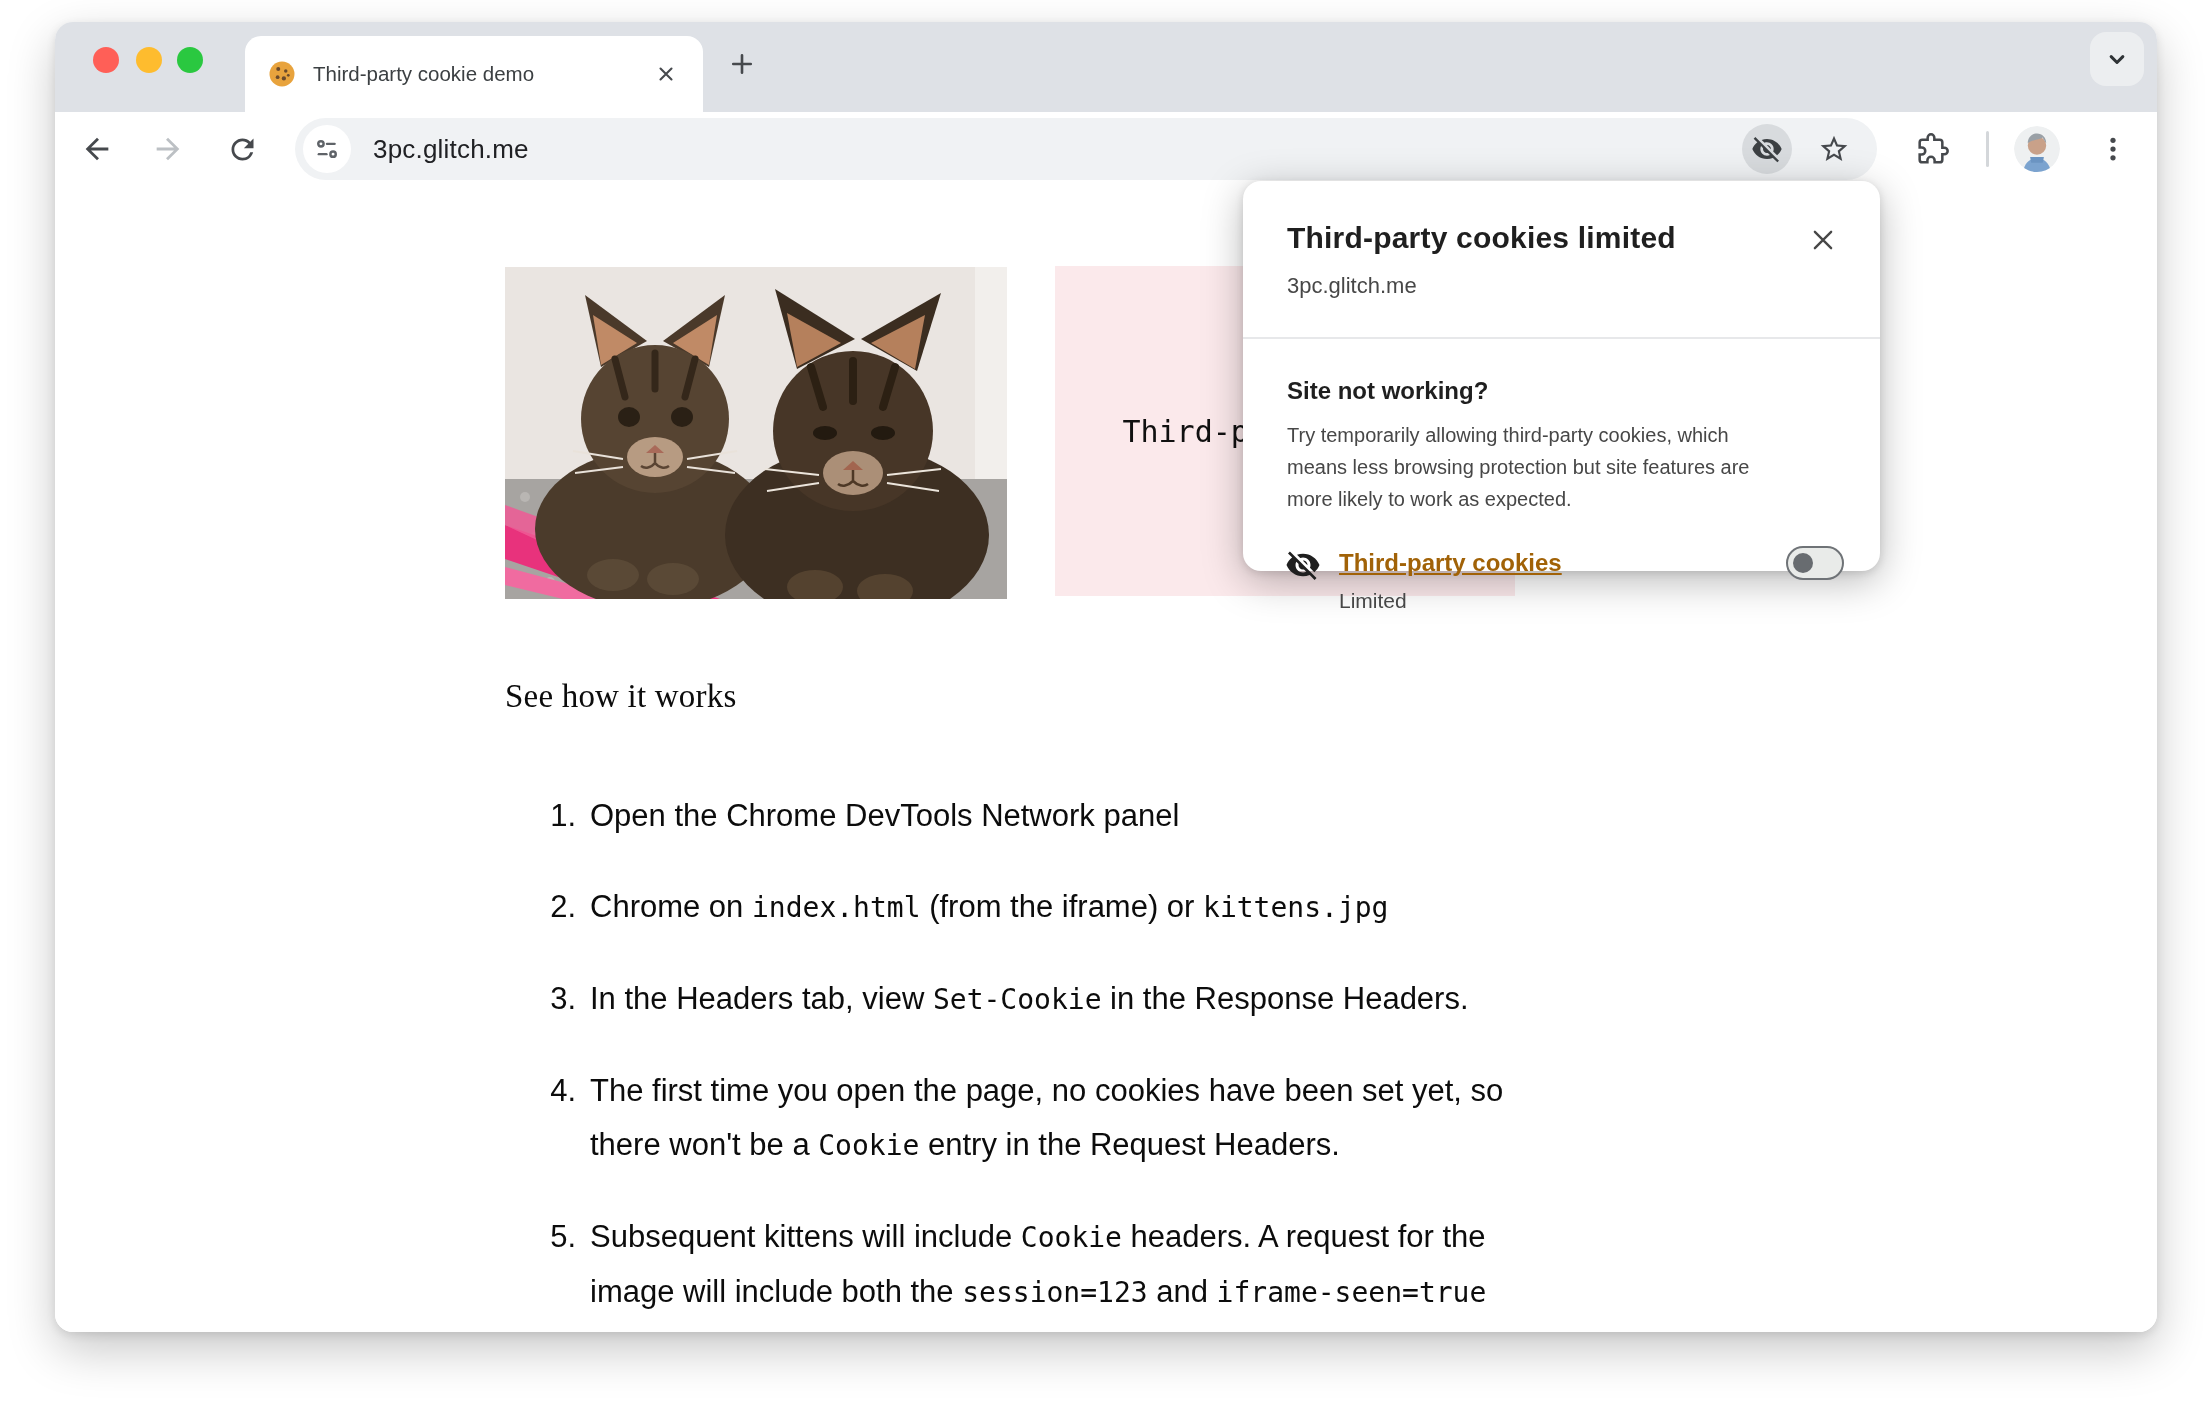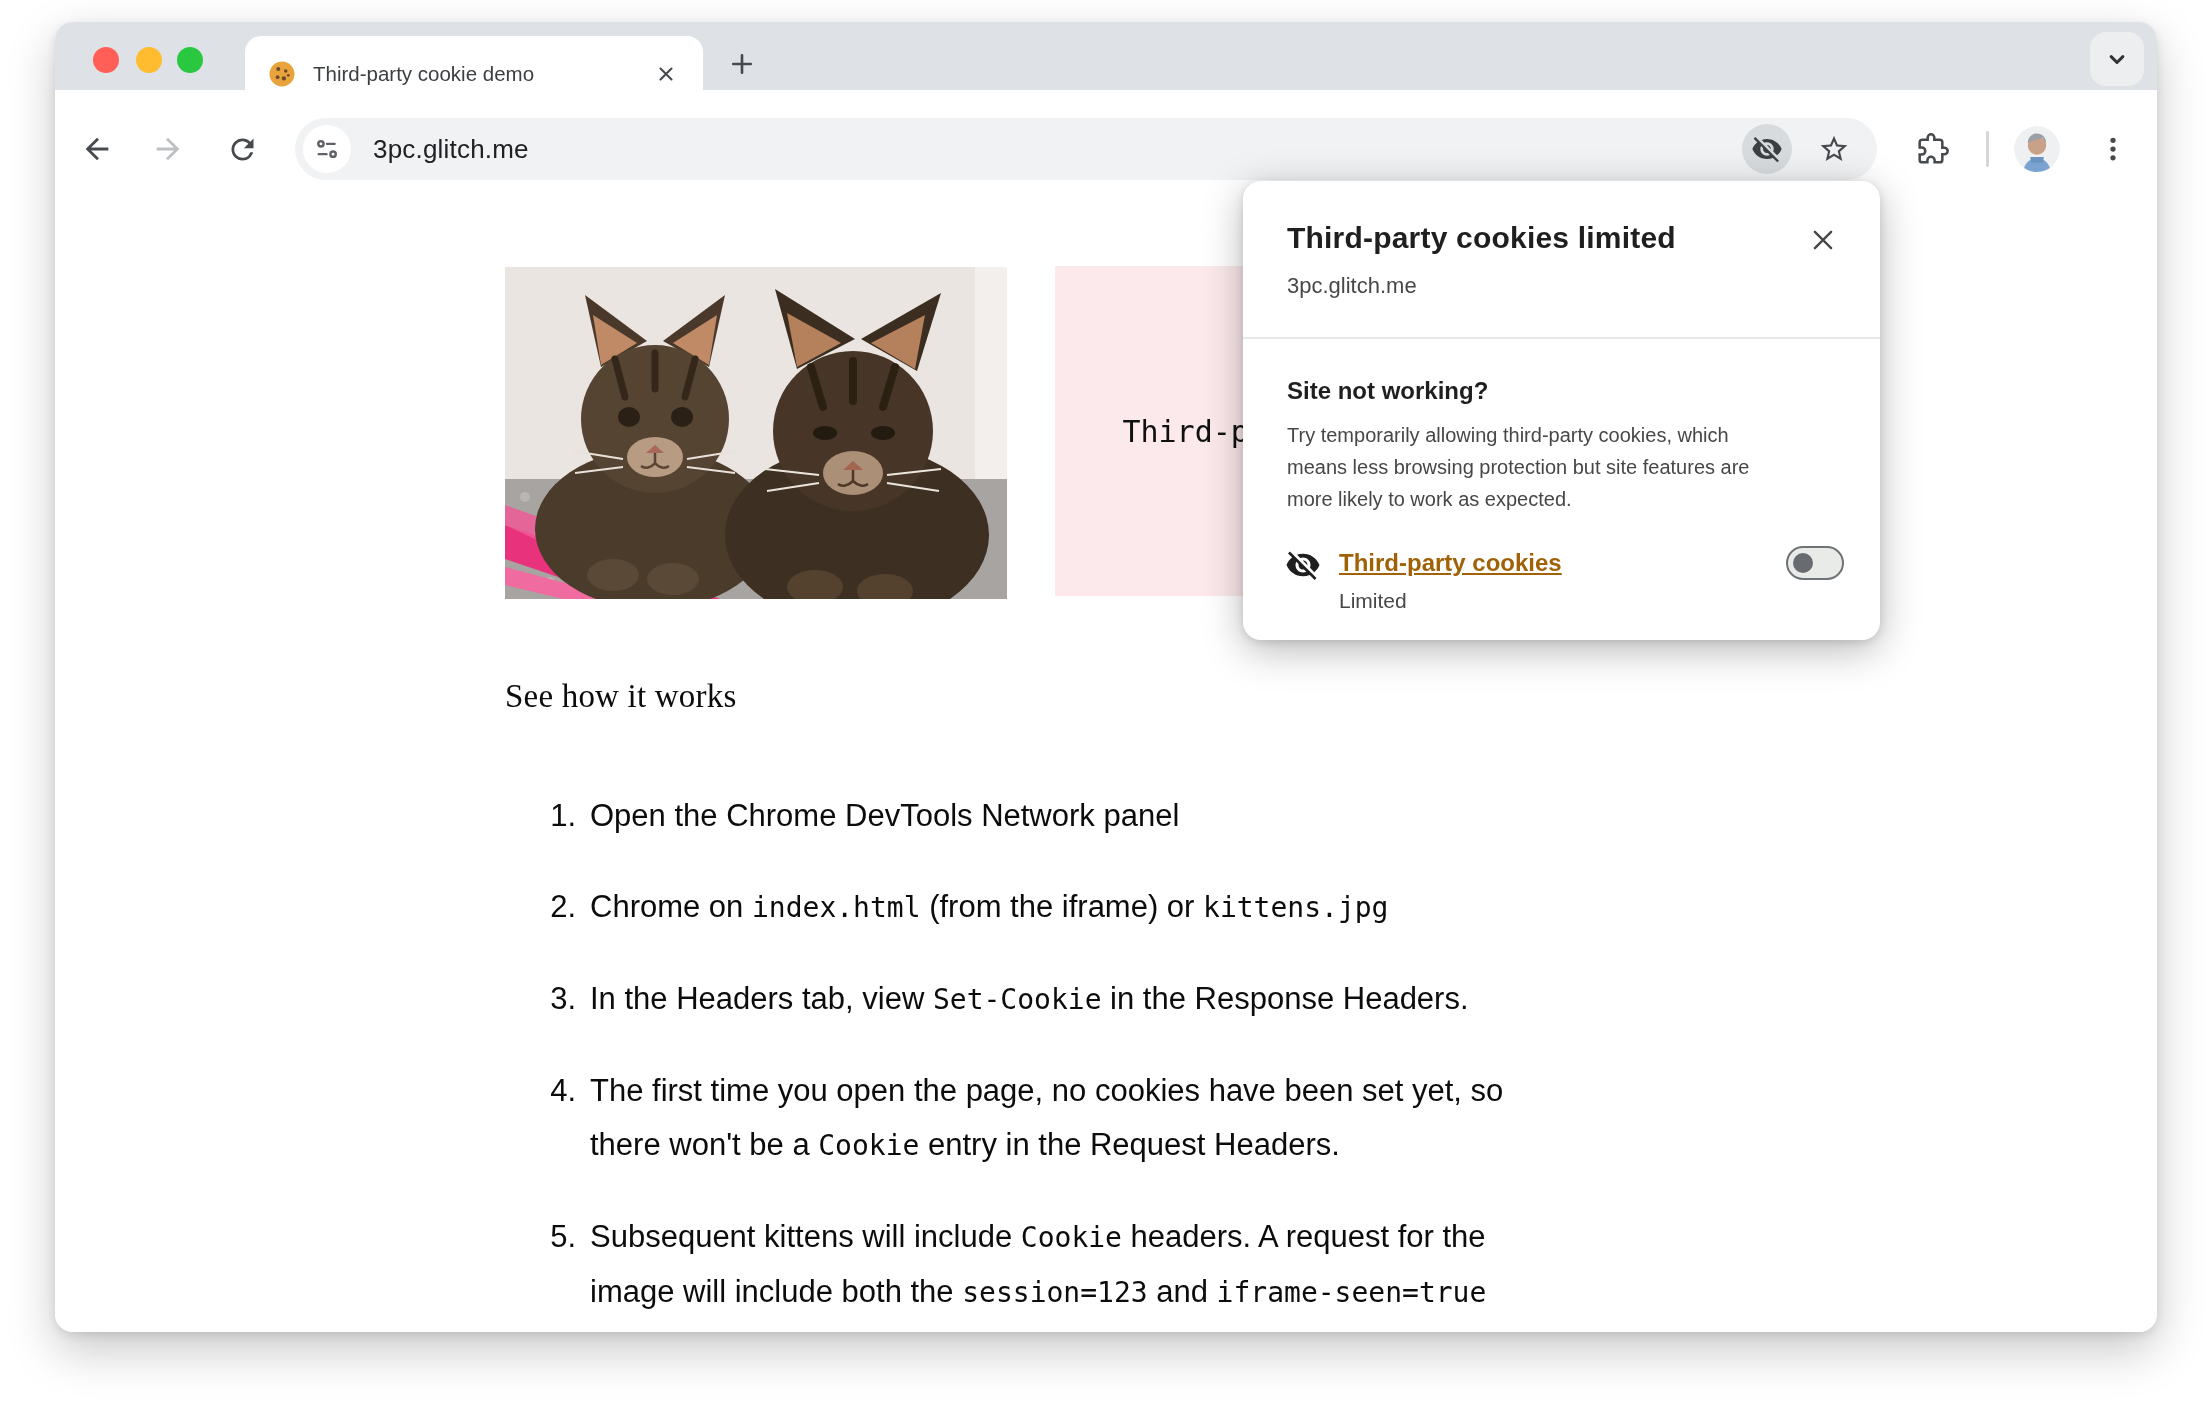--- a/index.html
+++ b/index.html
@@ -1,21 +1,21 @@
 <!DOCTYPE html>
 <html><head>
 <meta charset="utf-8">
 <style>
   html,body{margin:0;padding:0;background:#ffffff;}
   .screen{position:relative;width:2212px;height:1418px;background:#ffffff;overflow:hidden;
           font-family:"Liberation Sans","DejaVu Sans",sans-serif;-webkit-font-smoothing:antialiased;}
   
   .window{position:absolute;left:55px;top:22px;width:2102px;height:1310px;border-radius:18px;
           background:#ffffff;box-shadow:0 18px 48px rgba(0,0,0,.22),0 3px 10px rgba(0,0,0,.10);}
-  .tabstrip{position:absolute;left:0;top:0;width:100%;height:68px;background:#dee1e6;border-radius:18px 18px 0 0;}
+  .tabstrip{position:absolute;left:0;top:0;width:100%;height:90px;background:#dee1e6;border-radius:18px 18px 0 0;}
   .traffic{position:absolute;border-radius:50%;width:26px;height:26px;top:25px;}
   .tab{position:absolute;left:190px;top:14px;width:458px;height:76px;background:#ffffff;border-radius:16px 16px 0 0;
        display:flex;align-items:center;padding:0 22px;box-sizing:border-box;}
   .tab-favicon{width:30px;height:30px;flex:0 0 auto;}
   .tab-title{margin-left:16px;font-size:20.5px;color:#3c4043;flex:1 1 auto;white-space:nowrap;overflow:hidden;}
   .tab-close{width:30px;height:30px;display:flex;align-items:center;justify-content:center;border-radius:50%;flex:0 0 auto;}
   .newtab-btn{position:absolute;left:661px;top:16px;width:52px;height:52px;display:flex;align-items:center;justify-content:center;border-radius:50%;}
   .strip-chevron{position:absolute;left:2035px;top:10px;width:54px;height:54px;background:#eceef0;border-radius:16px;
        display:flex;align-items:center;justify-content:center;}
   
@@ -38,21 +38,21 @@
        display:flex;align-items:center;justify-content:center;}
   .iframe-label{font-family:"DejaVu Sans Mono","Liberation Mono",monospace;font-size:30px;color:#101010;white-space:nowrap;}
   .page-h1{position:absolute;left:450px;top:492px;margin:0;font-size:33px;font-weight:400;color:#0c0c0c;letter-spacing:.2px;font-family:Liberation Serif, serif;}
   .steps{position:absolute;left:477px;top:603px;width:1250px;}
   .step{display:flex;margin-bottom:37px;}
   .step .num{flex:0 0 44px;text-align:right;margin-right:14px;font-size:31px;line-height:54px;color:#0c0c0c;}
   .step-body{flex:1 1 auto;}
   .step-body .ln{font-size:31px;line-height:54px;color:#0c0c0c;white-space:nowrap;}
   .code{font-family:"DejaVu Sans Mono","Liberation Mono",monospace;font-size:28px;color:#0c0c0c;}
   
-  .popup{position:absolute;left:1243px;top:181px;width:637px;height:459px;background:#ffffff;border-radius:18px;
+  .popup{position:absolute;left:1243px;top:181px;width:637px;height:390px;background:#ffffff;border-radius:18px;
        box-shadow:0 10px 40px rgba(0,0,0,.28),0 2px 8px rgba(0,0,0,.12);z-index:50;box-sizing:border-box;}
   .popup-title{position:absolute;left:44px;top:40px;font-size:30px;font-weight:600;color:#1f1f1f;letter-spacing:.2px;}
   .popup-close{position:absolute;left:563px;top:42px;width:34px;height:34px;display:flex;align-items:center;justify-content:center;color:#474747;border-radius:50%;}
   .popup-site{position:absolute;left:44px;top:92px;font-size:22px;color:#474747;}
   .popup-divider{position:absolute;left:0;top:156px;width:100%;height:2px;background:#e7e8ea;}
   .popup-section-title{position:absolute;left:44px;top:196px;font-size:24px;font-weight:600;color:#1f1f1f;}
   .popup-body{position:absolute;left:44px;top:238px;font-size:20px;line-height:32px;color:#474747;}
   .popup-row-icon{position:absolute;left:42px;top:366px;width:36px;height:36px;color:#1f1f1f;}
   .popup-row-label{position:absolute;left:96px;top:368px;font-size:24px;font-weight:600;color:#a16207;text-decoration:underline;}
   .popup-row-status{position:absolute;left:96px;top:408px;font-size:21px;color:#474747;}

